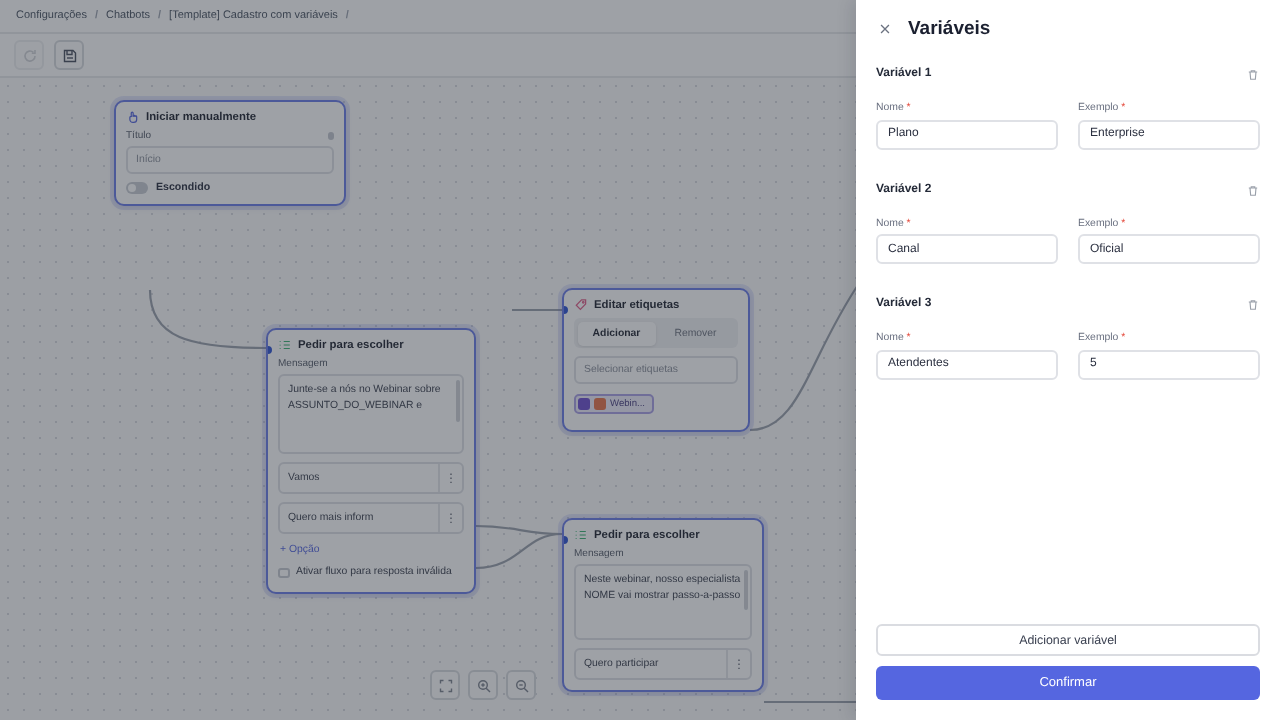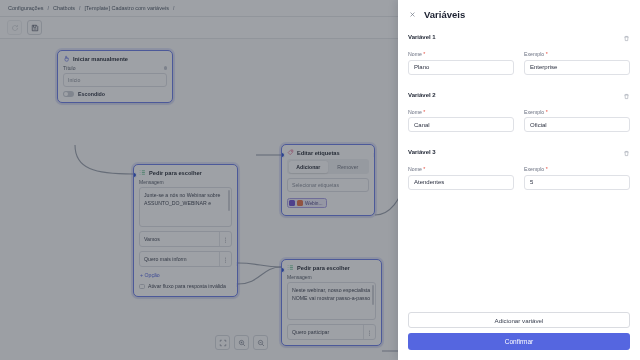--- a/index.html
+++ b/index.html
@@ -164,21 +164,21 @@
   }
   .cc-btn svg { width: 8px; height: 8px; }
 
   .dim-overlay {
     position: absolute; left: 0; top: 0; width: 432px; height: 360px;
     background: rgba(40,46,58,.45); z-index: 20;
   }
 
   
   .panel {
-    position: absolute; right: 0; top: 0; width: 242px; height: 360px;
+    position: absolute; right: 0; top: 0; width: 212px; height: 360px;
     background: #ffffff; z-index: 30;
     box-shadow: -2px 0 8px rgba(16,24,40,.12);
     display: flex; flex-direction: column;
   }
   .panel-head {
     display: flex; align-items: center; gap: 7px;
     padding: 9px 10px 8px 10px;
   }
   .panel-close {
     width: 9px; height: 9px; display: flex; align-items: center; justify-content: center;

